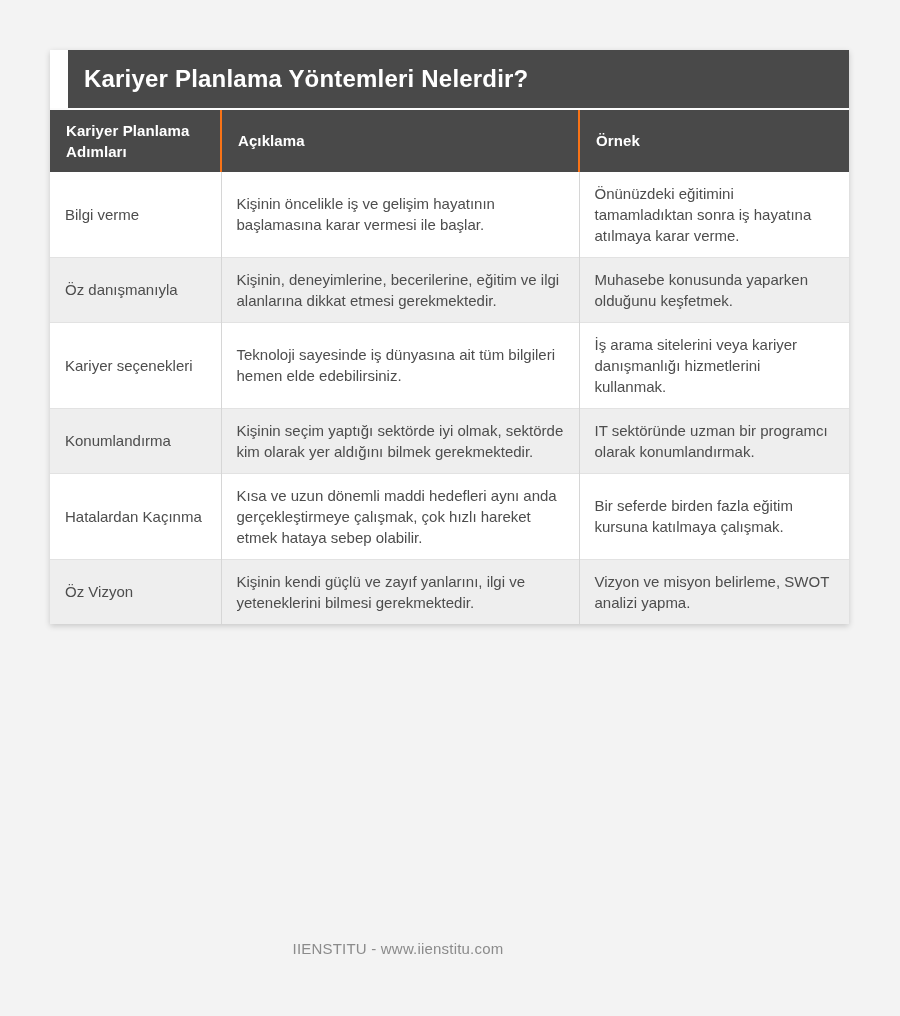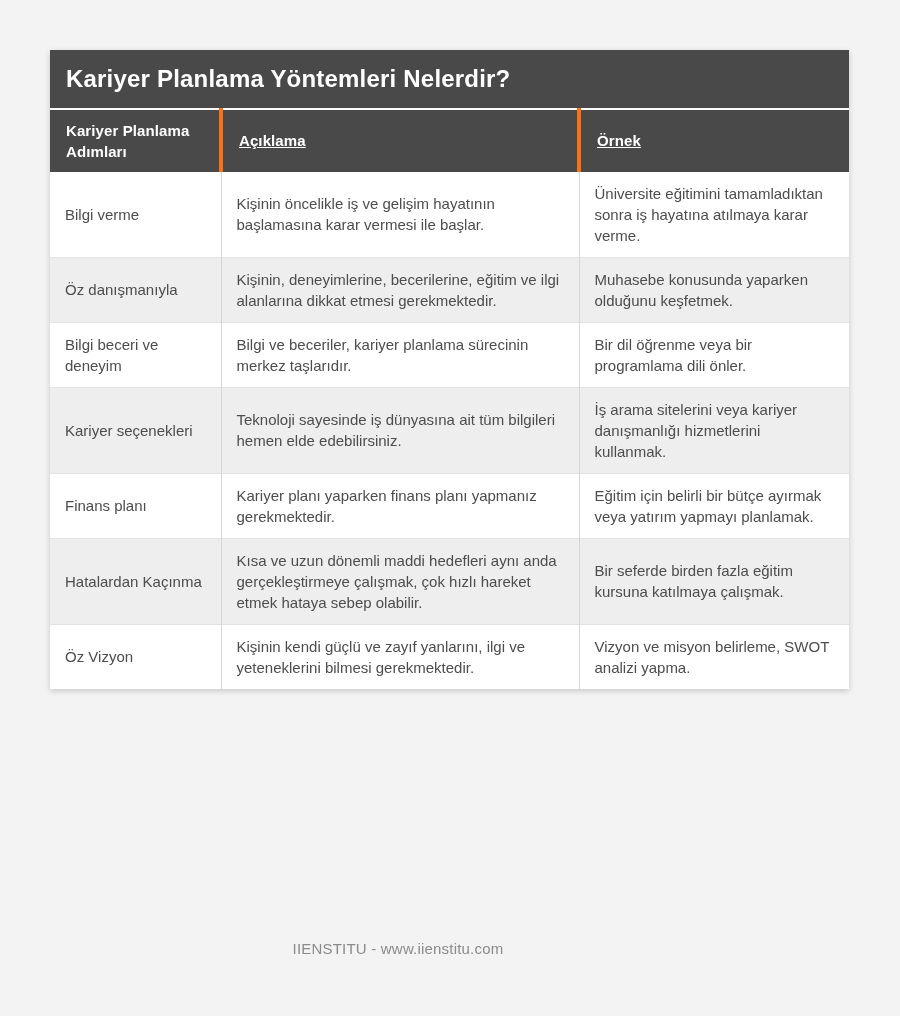--- a/index.html
+++ b/index.html
@@ -19,20 +19,21 @@
     box-shadow: 0 2px 6px rgba(0,0,0,0.18);
   }
   .title-bar {
     background: #494949;
     color: #ffffff;
     font-size: 24px;
     font-weight: bold;
     padding: 15px 16px 14px 16px;
     line-height: 1.2;
     letter-spacing: 0.2px;
+    margin-left: 18px;
   }
   table.career-table {
     width: 100%;
     border-collapse: collapse;
     table-layout: fixed;
   }
   table.career-table col.c1 { width: 171px; }
   table.career-table col.c2 { width: 358px; }
   table.career-table col.c3 { width: 270px; }
   thead th {
@@ -41,21 +42,21 @@
     font-size: 15px;
     font-weight: bold;
     text-align: left;
     vertical-align: middle;
     padding: 10px 16px;
     height: 62px;
     line-height: 1.4;
     border-top: 2px solid #fbfbfb;
     letter-spacing: 0.1px;
   }
-  thead th + th { border-left: 4px solid #f97316; text-decoration: underline; }
+  thead th + th { border-left: 2px solid #f97316; }
   tbody td {
     font-size: 15px;
     color: #4d4d4d;
     vertical-align: middle;
     padding: 11px 15px;
     line-height: 1.4;
     border-top: 1px solid #e2e2e2;
   }
   tbody td + td { border-left: 1px solid #d6d6d6; }
   tbody tr:first-child td { border-top: none; }
@@ -87,41 +88,36 @@
       <tr>
         <th>Kariyer Planlama Adımları</th>
         <th>Açıklama</th>
         <th>Örnek</th>
       </tr>
     </thead>
     <tbody>
       <tr>
         <td>Bilgi verme</td>
         <td>Kişinin öncelikle iş ve gelişim hayatının başlamasına karar vermesi ile başlar.</td>
-        <td>Üniversite eğitimini tamamladıktan sonra iş hayatına atılmaya karar verme.</td>
+        <td>Önünüzdeki eğitimini tamamladıktan sonra iş hayatına atılmaya karar verme.</td>
       </tr>
       <tr>
         <td>Öz danışmanıyla</td>
         <td>Kişinin, deneyimlerine, becerilerine, eğitim ve ilgi alanlarına dikkat etmesi gerekmektedir.</td>
         <td>Muhasebe konusunda yaparken olduğunu keşfetmek.</td>
       </tr>
       <tr>
-        <td>Bilgi beceri ve deneyim</td>
-        <td>Bilgi ve beceriler, kariyer planlama sürecinin merkez taşlarıdır.</td>
-        <td>Bir dil öğrenme veya bir programlama dili önler.</td>
-      </tr>
-      <tr>
         <td>Kariyer seçenekleri</td>
         <td>Teknoloji sayesinde iş dünyasına ait tüm bilgileri hemen elde edebilirsiniz.</td>
         <td>İş arama sitelerini veya kariyer danışmanlığı hizmetlerini kullanmak.</td>
       </tr>
       <tr>
-        <td>Finans planı</td>
-        <td>Kariyer planı yaparken finans planı yapmanız gerekmektedir.</td>
-        <td>Eğitim için belirli bir bütçe ayırmak veya yatırım yapmayı planlamak.</td>
+        <td>Konumlandırma</td>
+        <td>Kişinin seçim yaptığı sektörde iyi olmak, sektörde kim olarak yer aldığını bilmek gerekmektedir.</td>
+        <td>IT sektöründe uzman bir programcı olarak konumlandırmak.</td>
       </tr>
       <tr>
         <td>Hatalardan Kaçınma</td>
         <td>Kısa ve uzun dönemli maddi hedefleri aynı anda gerçekleştirmeye çalışmak, çok hızlı hareket etmek hataya sebep olabilir.</td>
         <td>Bir seferde birden fazla eğitim kursuna katılmaya çalışmak.</td>
       </tr>
       <tr>
         <td>Öz Vizyon</td>
         <td>Kişinin kendi güçlü ve zayıf yanlarını, ilgi ve yeteneklerini bilmesi gerekmektedir.</td>
         <td>Vizyon ve misyon belirleme, SWOT analizi yapma.</td>

